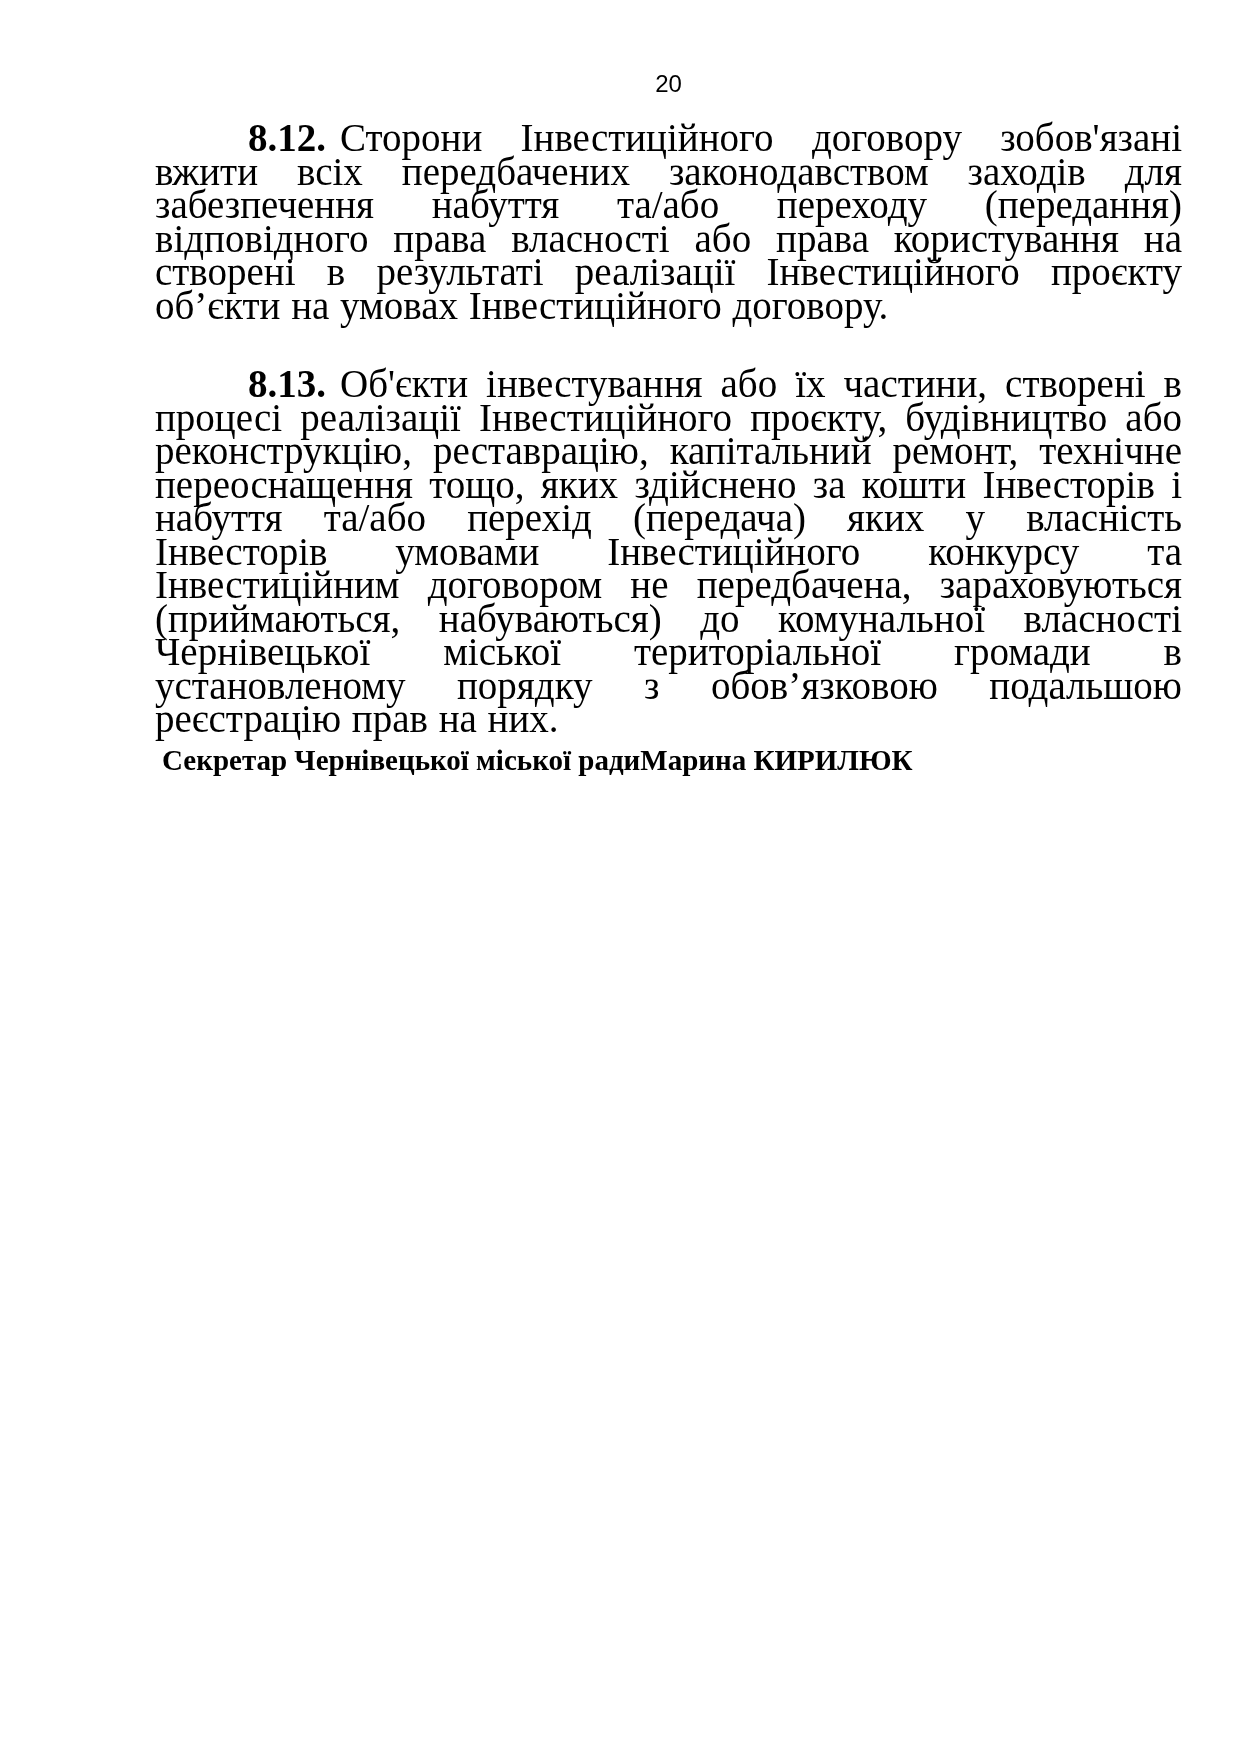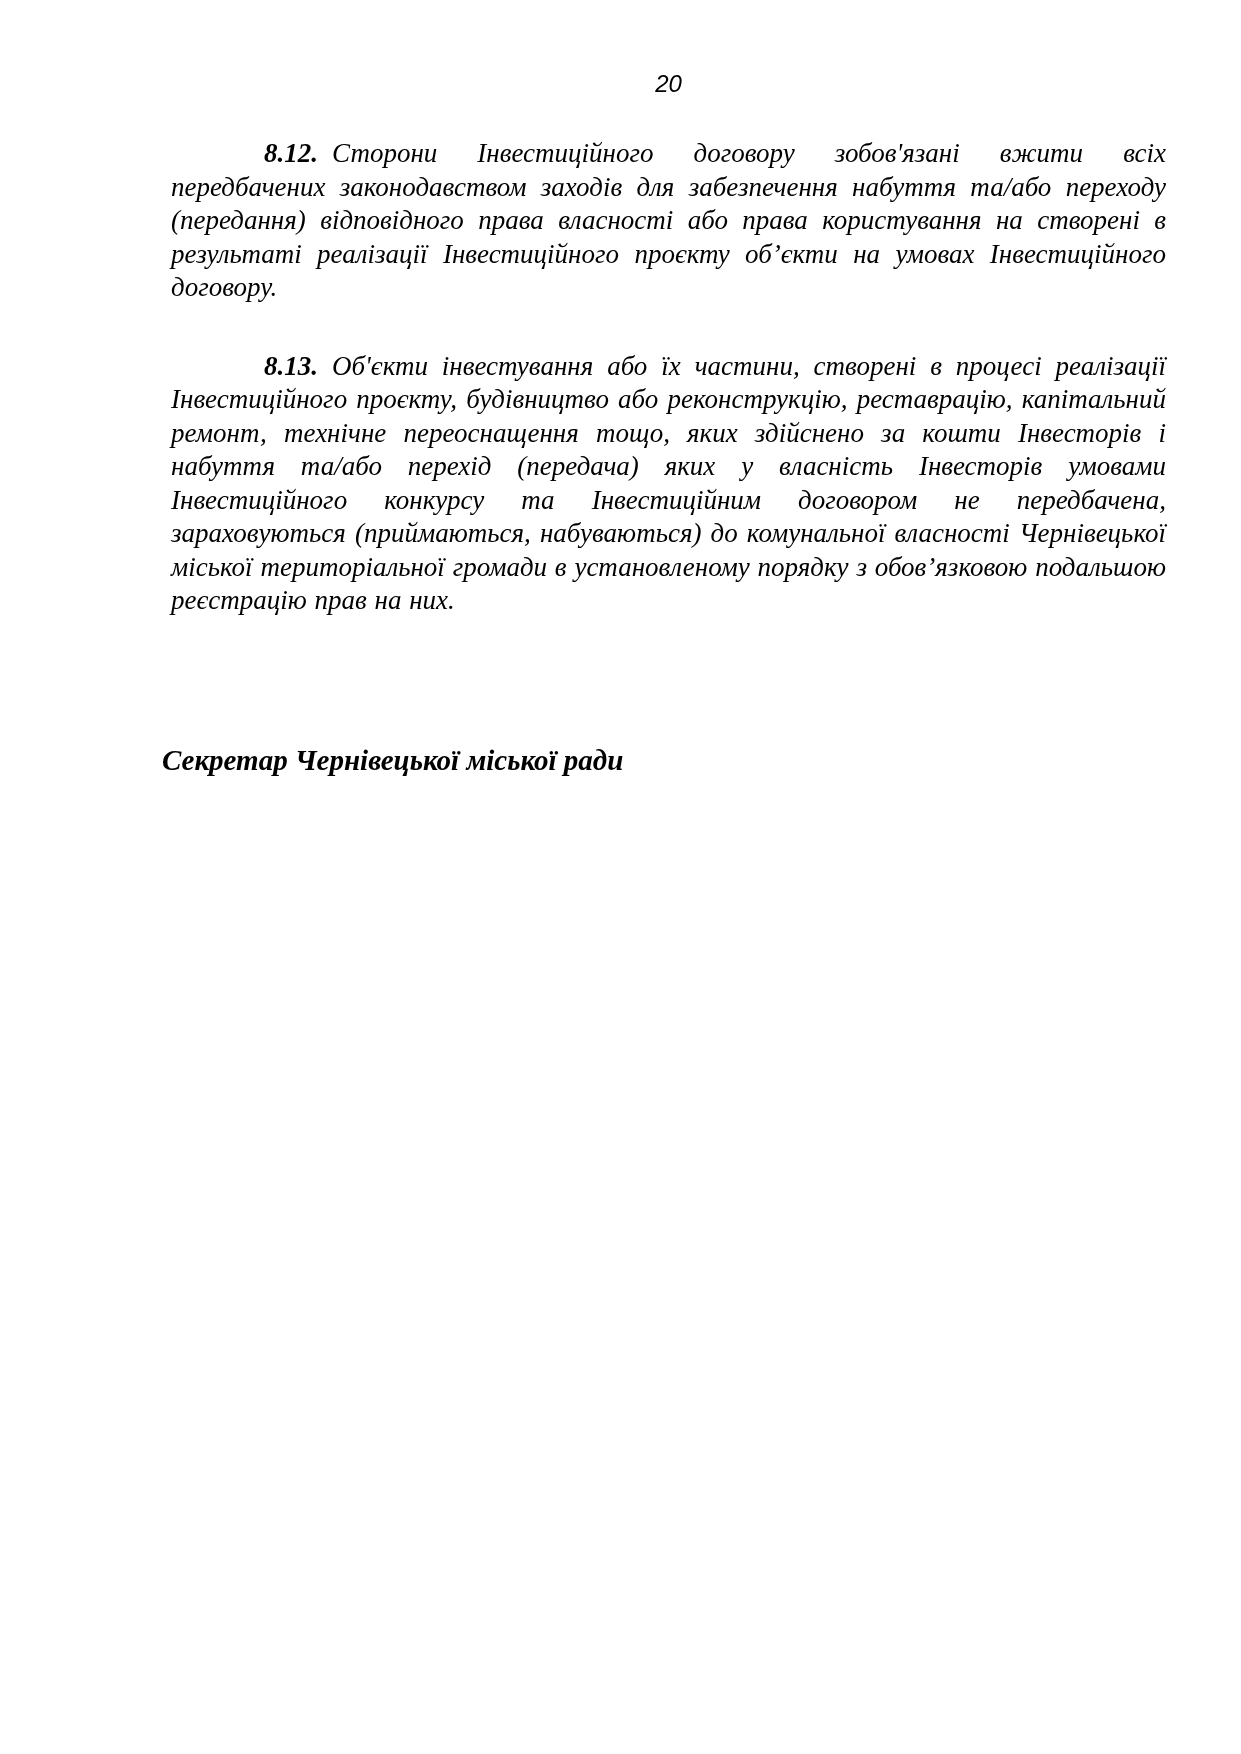--- a/index.html
+++ b/index.html
@@ -8,41 +8,40 @@
     background: #ffffff;
   }
   .page {
     position: relative;
     width: 1241px;
     height: 1754px;
     background: #ffffff;
     color: #000000;
     font-family: "Liberation Serif", serif;
     overflow: hidden;
-    font-style: italic;
   }
   .page-number {
     position: absolute;
     top: 70px;
     left: 155px;
     width: 1027px;
     text-align: center;
     font-family: "Liberation Sans", sans-serif;
     font-size: 24px;
     line-height: 28px;
   }
   .content {
     position: absolute;
     left: 155px;
     top: 121px;
     width: 1027px;
   }
   .para {
-    margin: 16px;
-    font-size: 27px;
+    margin: 0;
+    font-size: 39px;
     line-height: 33.5px;
     text-align: justify;
     text-indent: 93px;
     word-spacing: 1px;
   }
   .para + .para {
     margin-top: 45px;
   }
   .para .pnum {
     font-weight: bold;
@@ -72,15 +71,16 @@
   <div class="content">
 
     <p class="para"><span class="pnum">8.12.</span><span>Сторони Інвестиційного договору зобов'язані вжити всіх передбачених законодавством заходів для забезпечення набуття та/або переходу (передання) відповідного права власності або права користування на створені в результаті реалізації Інвестиційного проєкту об’єкти на умовах Інвестиційного договору.</span></p>
 
     <p class="para"><span class="pnum">8.13.</span><span>Об'єкти інвестування або їх частини, створені в процесі реалізації Інвестиційного проєкту, будівництво або реконструкцію, реставрацію, капітальний ремонт, технічне переоснащення тощо, яких здійснено за кошти Інвесторів і набуття та/або перехід (передача) яких у власність Інвесторів умовами Інвестиційного конкурсу та Інвестиційним договором не передбачена, зараховуються (приймаються, набуваються) до комунальної власності Чернівецької міської територіальної громади в установленому порядку з обов’язковою подальшою реєстрацію прав на них.</span></p>
 
   </div>
 
   <div class="signature">
     <span>Секретар Чернівецької міської ради</span>
+    <span>Марина КИРИЛЮК</span>
   </div>
 
 </div>
 
 </body></html>

